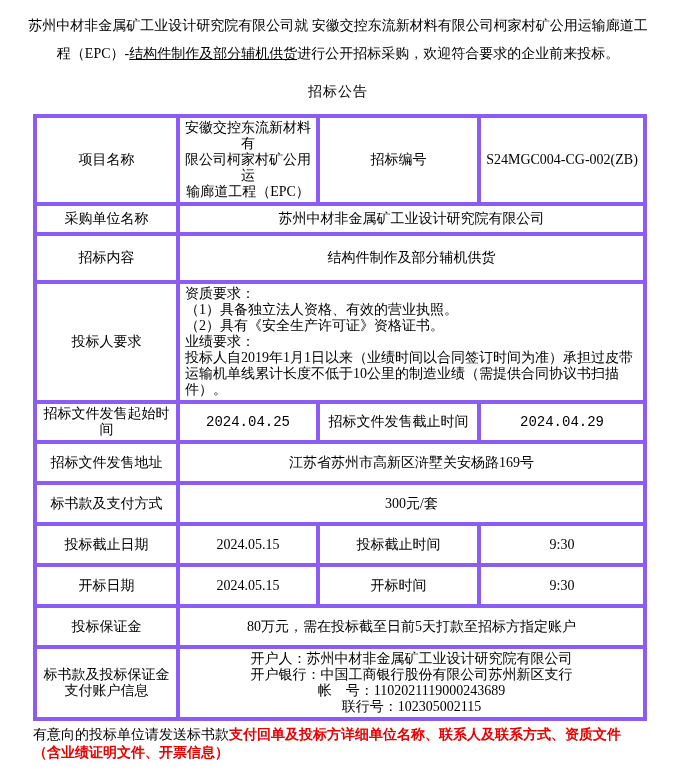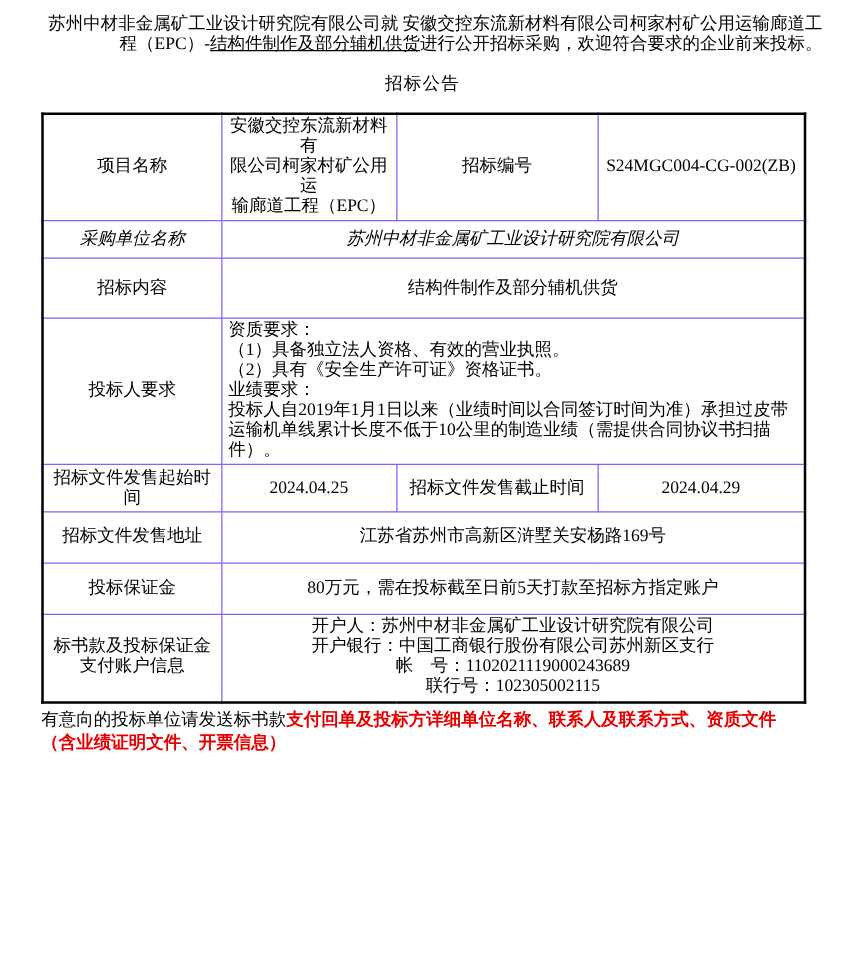--- a/index.html
+++ b/index.html
@@ -9,55 +9,55 @@
   }
   body {
     width: 676px;
     min-height: 775px;
     color: #000000;
     font-family: "Liberation Serif", "DejaVu Serif", serif;
     font-size: 14px;
   }
   .intro {
     margin: 12px 18px 0 18px;
-    text-align: right;
-    line-height: 16px;
+    text-align: center;
+    line-height: 28px;
     white-space: pre-line;
   }
   .intro .ul { text-decoration: underline; }
   .doc-title {
     text-align: center;
     margin-top: 14px;
     letter-spacing: 1px;
     line-height: 20px;
   }
   table.tender {
     border-collapse: collapse;
     table-layout: fixed;
     width: 610px;
     margin: 12px 0 0 33px;
     border: 2px solid #000000;
   }
   table.tender td {
-    border: 1px solid #8b5cf6;
+    border: 4px solid #8b5cf6;
     text-align: center;
     vertical-align: middle;
     padding: 2px 4px;
     line-height: 16px;
     white-space: pre-line;
     word-break: break-all;
     overflow: hidden;
   }
   table.tender td.left { text-align: left; padding-left: 5px; margin-top: 38px; }
   tr.h57  { height: 57px; }
-  tr.h30  { height: 30px; font-style: italic; }
+  tr.h30  { height: 30px; }
   tr.h31  { height: 48px; }
   tr.h101 { height: 101px; }
   tr.h35  { height: 41px; }
-  tr.h38  { height: 38px; }
+  tr.h38  { height: 38px; font-family: Liberation Mono, monospace; }
   tr.h70  { height: 70px; }
   .footer {
     margin: 5px 28px 0 33px;
     line-height: 18px;
     text-align: left;
   }
   .footer .hl {
     color: #e60000;
     font-weight: bold;
   }
@@ -107,20 +107,36 @@
 间</td>
     <td>2024.04.25</td>
     <td>招标文件发售截止时间</td>
     <td>2024.04.29</td>
   </tr>
   <tr class="h35">
     <td>招标文件发售地址</td>
     <td colspan="3">江苏省苏州市高新区浒墅关安杨路169号</td>
   </tr>
   <tr class="h35">
+    <td>标书款及支付方式</td>
+    <td colspan="3">300元/套</td>
+  </tr>
+  <tr class="h35">
+    <td>投标截止日期</td>
+    <td>2024.05.15</td>
+    <td>投标截止时间</td>
+    <td>9:30</td>
+  </tr>
+  <tr class="h35">
+    <td>开标日期</td>
+    <td>2024.05.15</td>
+    <td>开标时间</td>
+    <td>9:30</td>
+  </tr>
+  <tr class="h35">
     <td>投标保证金</td>
     <td colspan="3">80万元，需在投标截至日前5天打款至招标方指定账户</td>
   </tr>
   <tr class="h70">
     <td>标书款及投标保证金
 支付账户信息</td>
     <td colspan="3">开户人：苏州中材非金属矿工业设计研究院有限公司
 开户银行：中国工商银行股份有限公司苏州新区支行
 帐　号：1102021119000243689
 联行号：102305002115</td>

